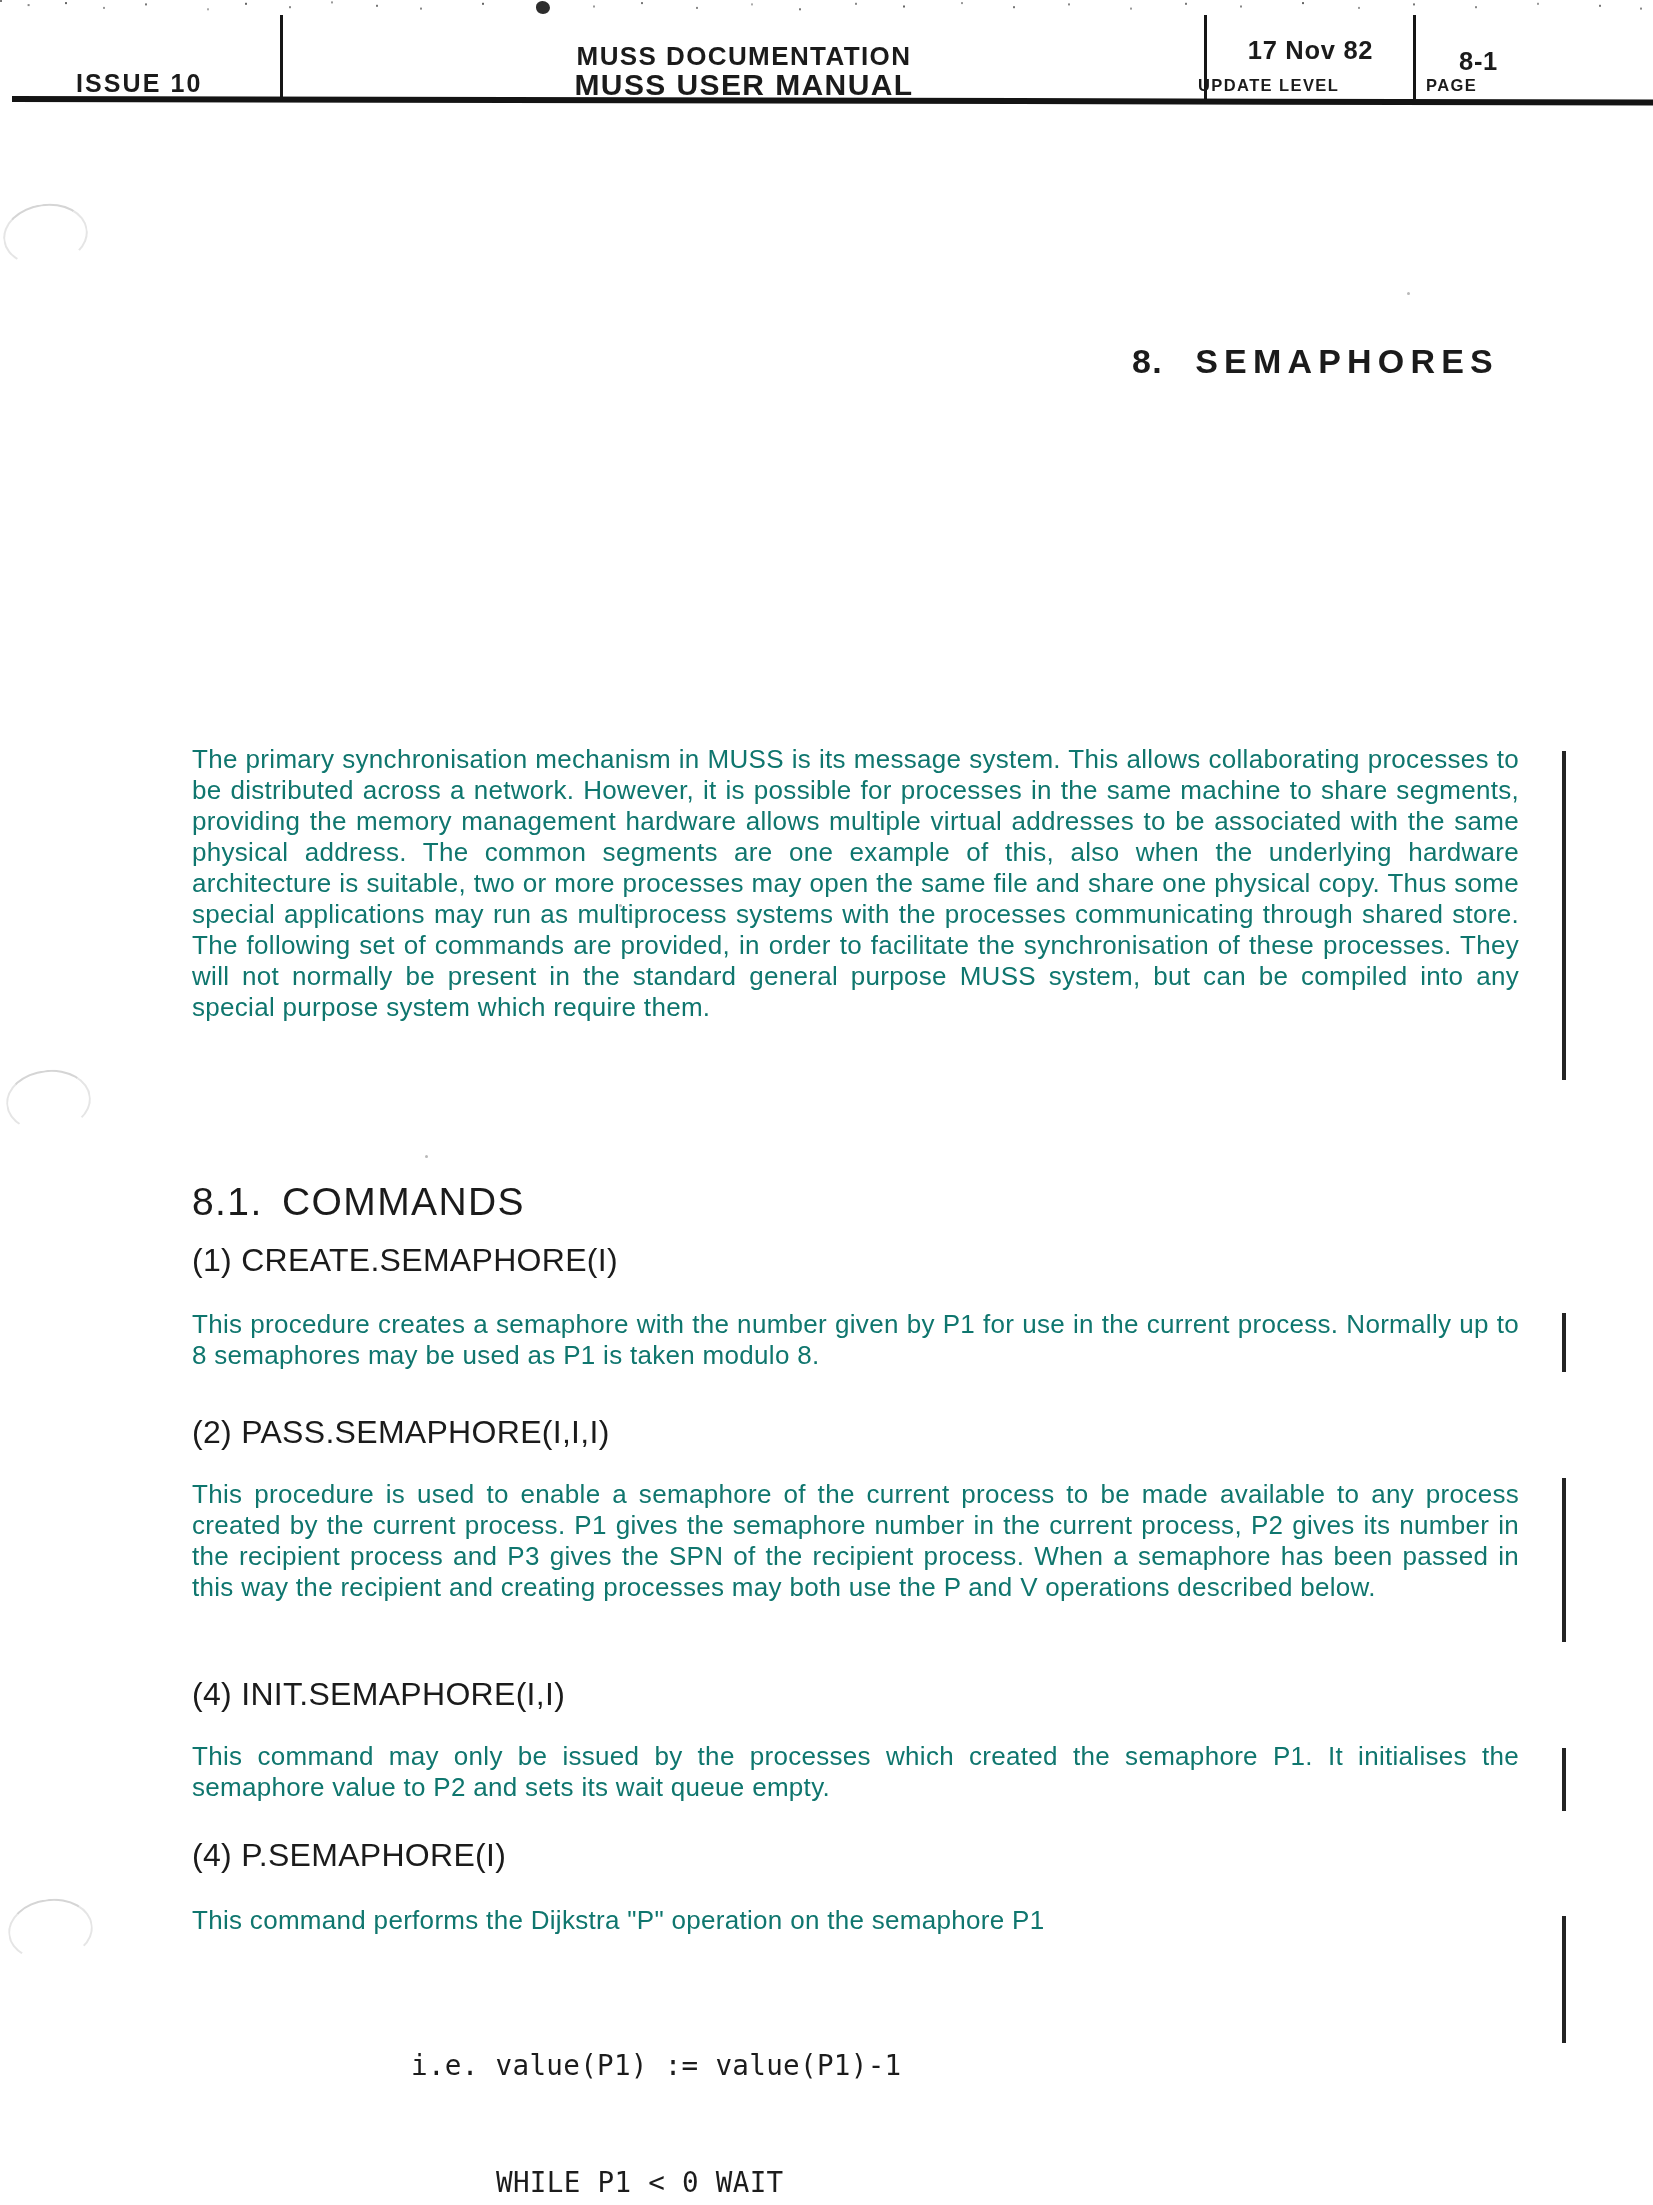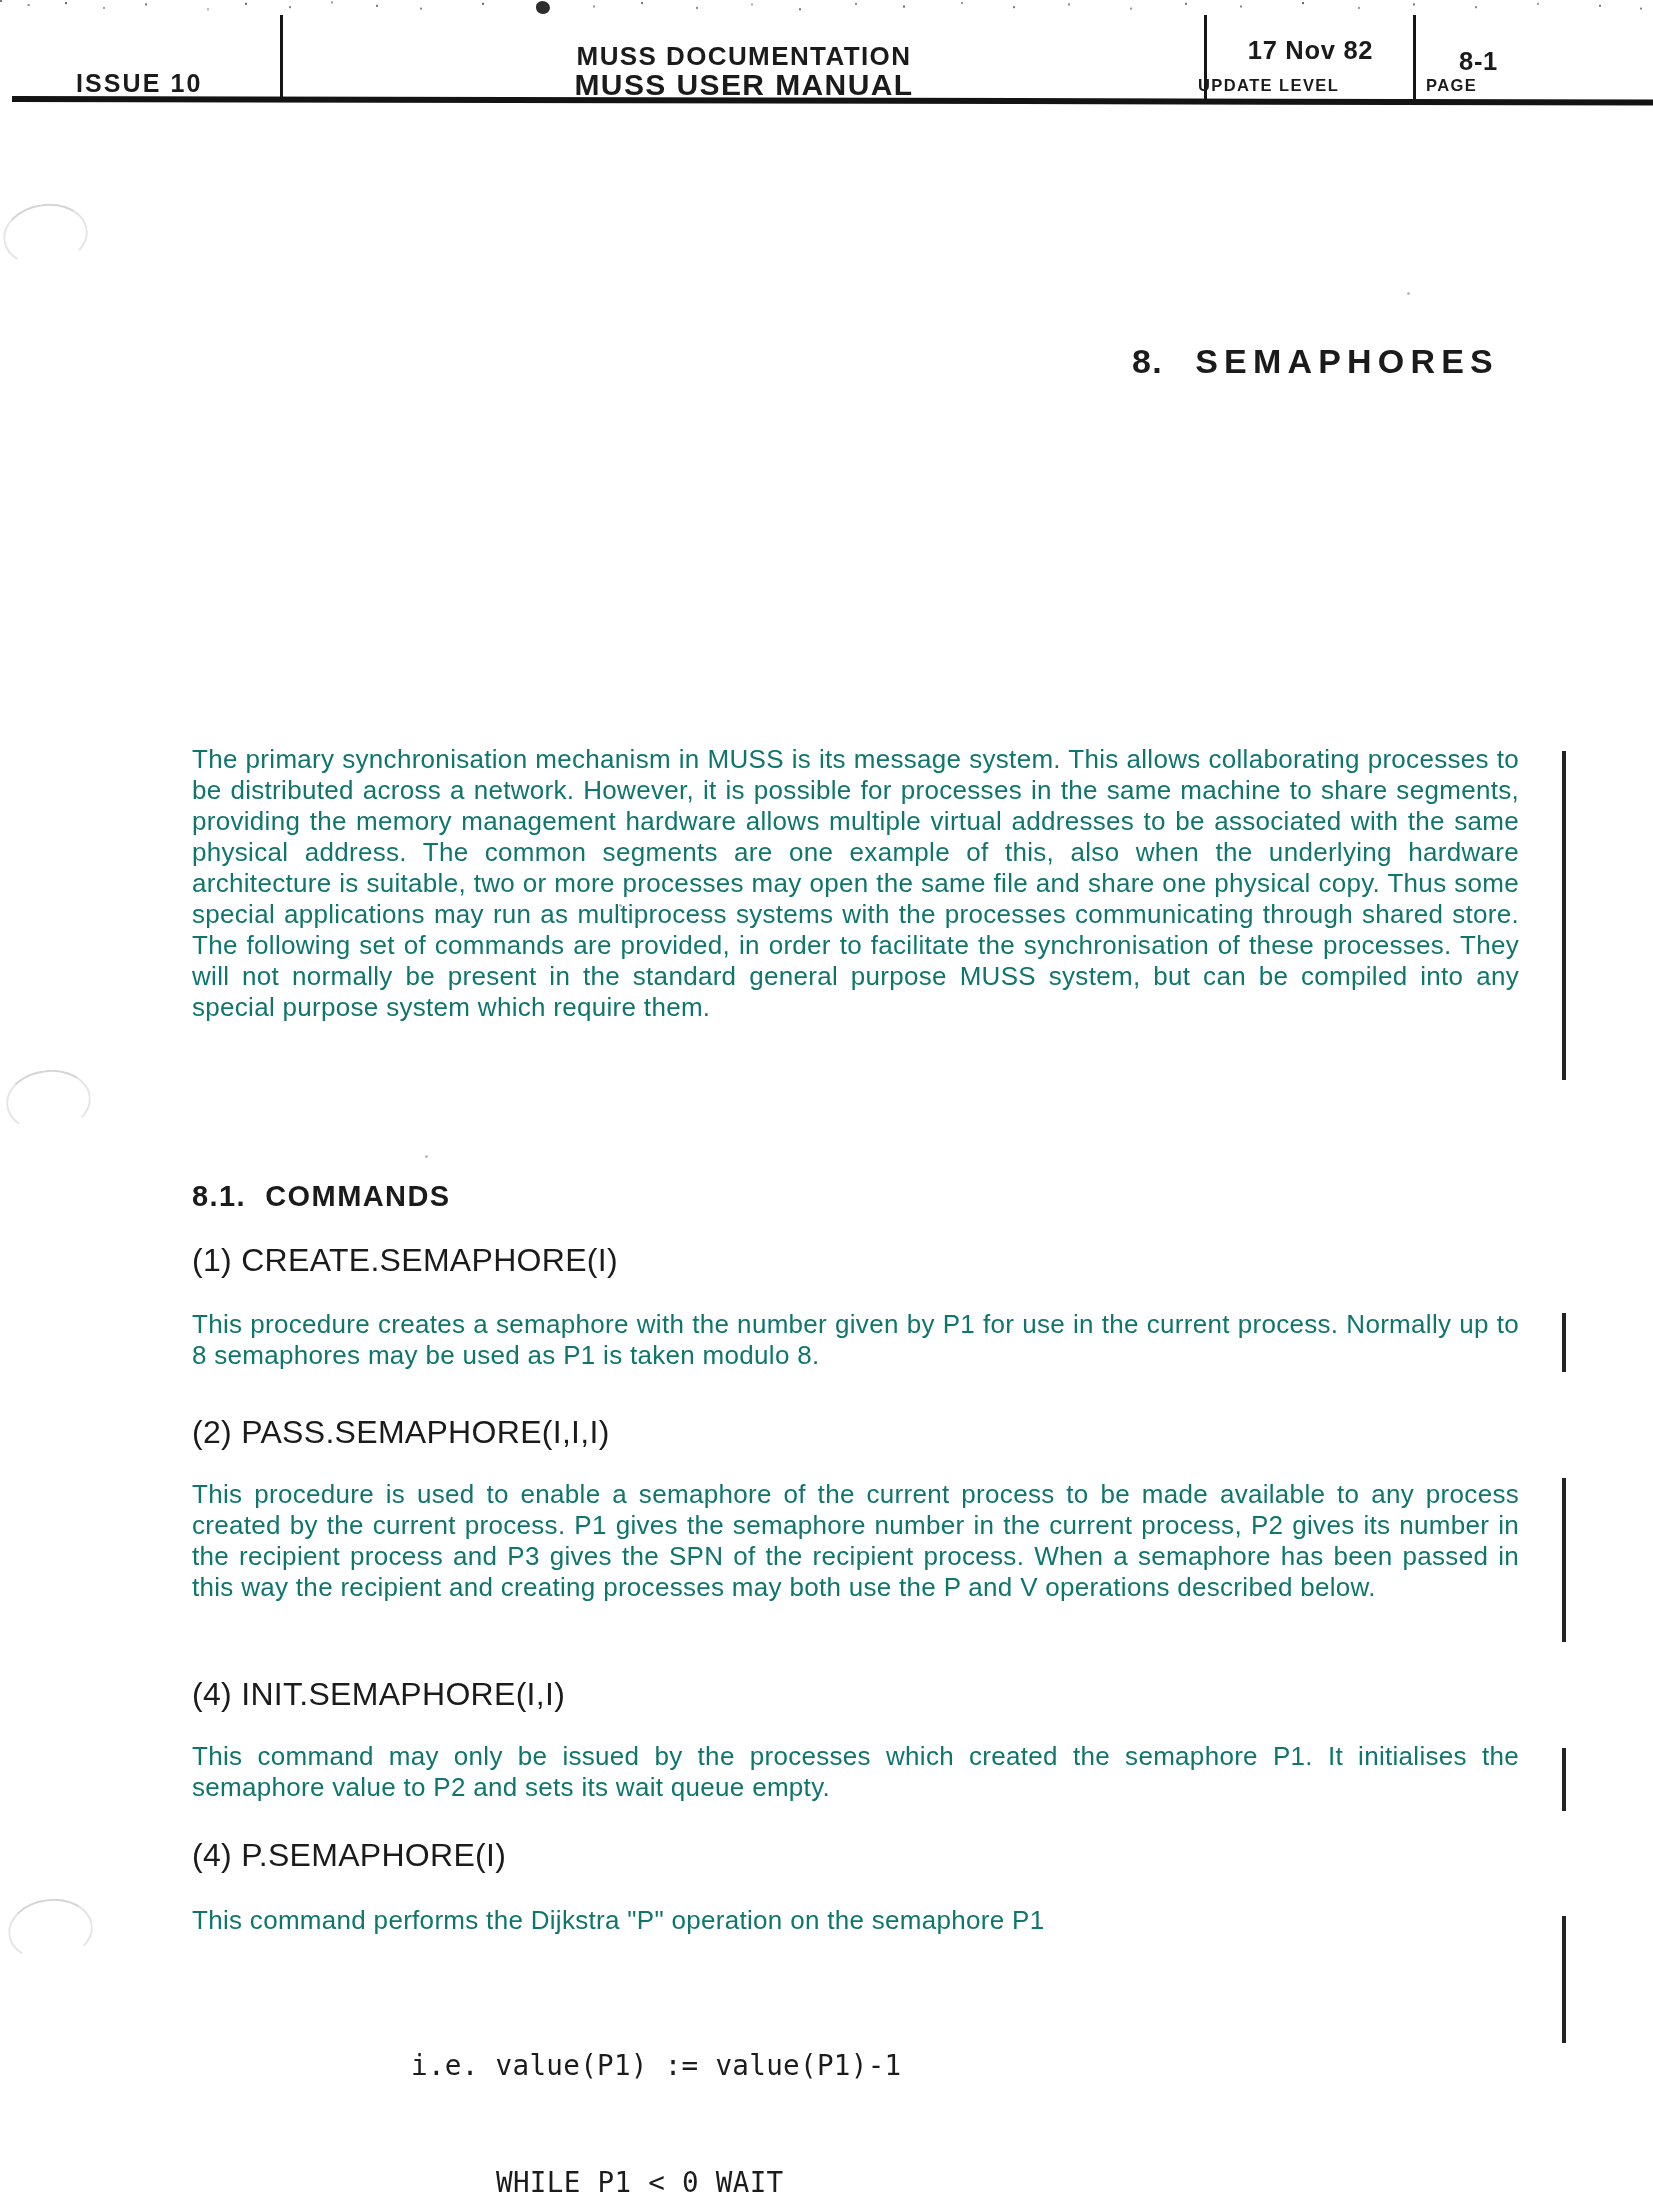--- a/index.html
+++ b/index.html
@@ -25,21 +25,21 @@
   .vrule-2{left:1204px;}
   .vrule-3{left:1413px;}
   .hrule{position:absolute;left:12.4px;top:96px;width:1642px;height:5.5px;background:#141414;transform:rotate(0.12deg);transform-origin:left center;}
   
   .chapter{position:absolute;left:1132px;top:342px;display:flex;gap:32px;font-weight:bold;font-size:34px;white-space:nowrap;}
   .chapter .num{letter-spacing:1.4px;}
   .chapter .ttl{letter-spacing:6.2px;}
   
   .bodytext{position:absolute;left:192px;width:1327px;font-size:26px;line-height:31px;letter-spacing:0.3px;text-align:justify;color:#0f766e;}
   .intro{top:744px;}
-  .sec-head{position:absolute;left:192px;top:1180px;display:flex;gap:19.3px;font-weight:bold;font-size:29px;letter-spacing:1.4px;white-space:nowrap;}
+  .sec-head{position:absolute;left:192px;top:1180px;display:flex;gap:19.3px;font-weight:normal;font-size:39px;letter-spacing:1.4px;white-space:nowrap;}
   .cmd-label{position:absolute;left:192px;font-size:32px;letter-spacing:0.3px;white-space:nowrap;}
   .cmd1-label{top:1242px;}
   .cmd1-desc{top:1309px;}
   .cmd2-label{top:1414px;}
   .cmd2-desc{top:1479px;}
   .cmd3-label{top:1676px;}
   .cmd3-desc{top:1741px;}
   .cmd4-label{top:1837px;}
   .cmd4-desc{top:1905px;text-align:left;}
   .codeblock{position:absolute;left:411px;top:1968px;font-family:"DejaVu Sans Mono", monospace;font-size:27.6px;line-height:39px;letter-spacing:0.3px;color:#1c1c1c;white-space:pre;}

